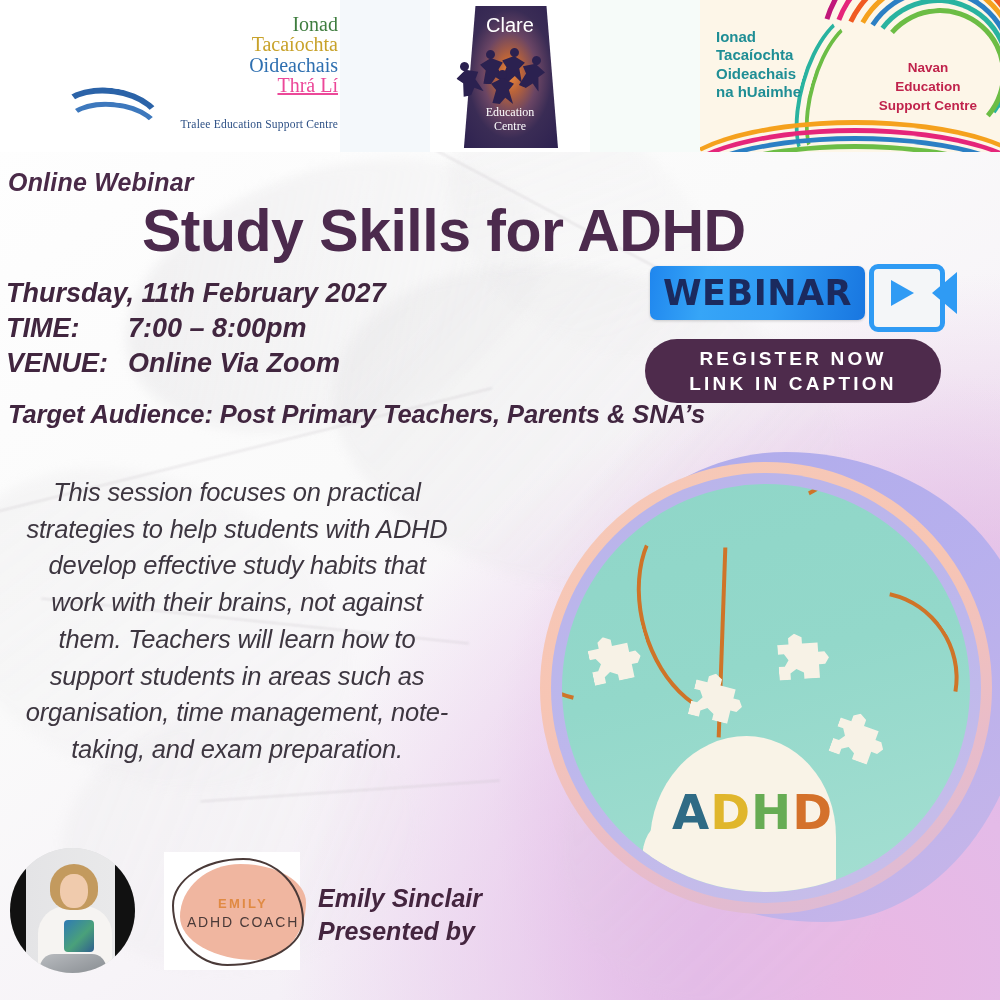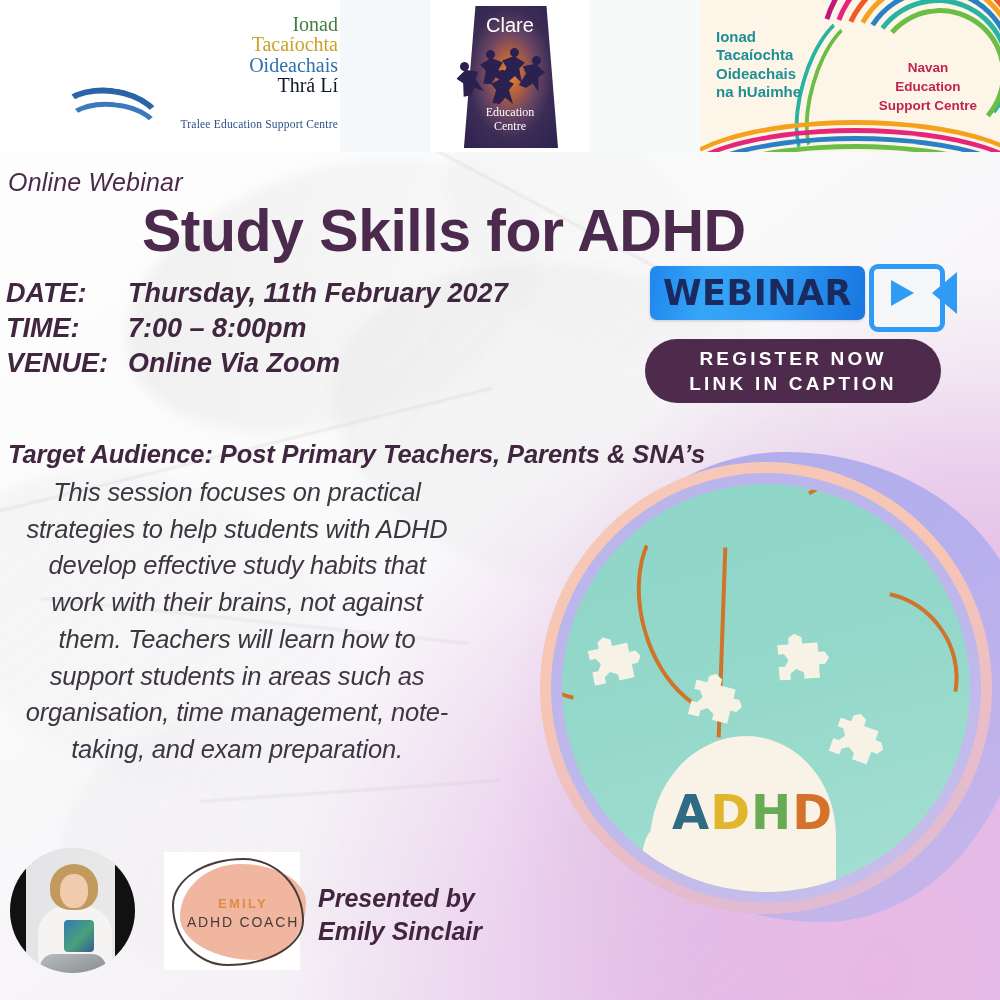--- a/index.html
+++ b/index.html
@@ -46,21 +46,21 @@
   .tr-gold{left:30px;top:18px;width:66px;height:90px;border-width:9px;border-color:#d9bb3d;border-top-color:transparent;border-right-color:#d9bb3d;border-radius:0 0 46px 46px;}
   .tr-green{left:4px;top:58px;width:74px;height:66px;border-width:7px;border-left-color:#3f8a43;border-bottom-color:#3f8a43;transform:rotate(12deg);}
   .tr-blue1{position:absolute;left:38px;top:74px;width:96px;height:54px;border:6px solid transparent;border-top-color:#2b63a8;border-radius:50%;transform:rotate(8deg);}
   .tr-blue2{position:absolute;left:44px;top:88px;width:90px;height:48px;border:5px solid transparent;border-top-color:#3d78bd;border-radius:50%;transform:rotate(6deg);}
   .tralee-words{position:absolute;left:140px;top:14px;width:198px;text-align:right;
      font-family:"Liberation Serif", serif;line-height:1.02;}
   .tralee-words div{font-size:20px;}
   .tw1{color:#3f7d3f;}
   .tw2{color:#c8a22a;}
   .tw3{color:#2e6fb0;}
-  .tw4{color:#0f172a;}
+  .tw4{color:#ec4899;text-decoration:underline;}
   .tralee-sub{position:absolute;left:120px;top:118px;width:218px;text-align:right;
      font-family:"Liberation Serif", serif;font-size:11.5px;color:#2c4f84;letter-spacing:.2px;}
 
   
   .clare-wrap{position:absolute;left:18px;top:6px;width:124px;height:142px;}
   .clare-shape{position:absolute;left:14px;top:0;width:96px;height:142px;
      background:radial-gradient(ellipse at 50% 48%, #f08b3c 0%, #b9633a 18%, #6a4564 40%, #3a2c55 62%, #2d2150 100%);
      clip-path:polygon(14% 0%, 88% 0%, 100% 100%, 2% 100%);}
   .clare-title{position:absolute;left:0;top:8px;width:124px;text-align:center;
      font-family:Liberation Sans, sans-serif;font-size:20px;color:#fff;}
@@ -84,28 +84,28 @@
      font-family:"Liberation Sans", sans-serif;font-size:13.5px;font-weight:700;
      color:#c0234c;line-height:1.42;}
   .nswirl{position:absolute;border-radius:50%;border-style:solid;border-color:transparent;}
   .ns{border-width:5px;}
   .navan-bottom{position:absolute;left:-10px;bottom:-6px;width:320px;height:48px;overflow:hidden;}
   .nb{position:absolute;left:-20px;width:360px;height:110px;border-radius:50%;
      border:5px solid transparent;}
 
   
   .online-webinar{position:absolute;left:8px;top:168px;
-     font-size:25px;font-weight:400;font-style:italic;color:#4a2a48;letter-spacing:.2px;}
+     font-size:25px;font-weight:700;font-style:italic;color:#4a2a48;letter-spacing:.2px;}
   .main-title{position:absolute;left:142px;top:197px;
      font-size:59px;font-weight:700;color:#4c2a4d;letter-spacing:-.5px;white-space:nowrap;}
   .detail-rows{position:absolute;left:6px;top:276px;width:620px;
      font-size:27px;font-weight:700;font-style:italic;color:#41263f;line-height:1.3;}
   .drow{display:flex;}
   .dlabel{width:122px;flex:none;}
-  .target-aud{position:absolute;left:8px;top:440px;
+  .target-aud{position:absolute;left:8px;top:400px;
      font-size:25.5px;font-weight:700;font-style:italic;color:#412640;letter-spacing:-.1px;white-space:nowrap;}
   .body-copy{position:absolute;left:22px;top:474px;width:430px;
      font-size:25.5px;font-style:italic;color:#3d3640;line-height:1.44;letter-spacing:-.2px;text-align:center;}
 
   
   .webinar-badge{position:absolute;left:650px;top:266px;width:215px;height:54px;
      border-radius:7px;background:linear-gradient(100deg,#1f86ee 0%,#36a5f7 26%,#2f9bf4 58%,#1876e0 100%);
      display:flex;align-items:center;justify-content:center;
      box-shadow:0 1px 3px rgba(0,0,0,.18);}
   .webinar-badge span{font-size:35px;font-weight:700;color:#1b2a5e;letter-spacing:.5px;
@@ -277,21 +277,20 @@
         <div>Support Centre</div>
       </div>
     </div>
   </div>
 
   <div class="online-webinar">Online Webinar</div>
   <div class="main-title">Study Skills for ADHD</div>
 
   <div class="detail-rows">
     <div class="drow">
-      <span class="dlabel">DATE:</span>
       <span>Thursday, 11th February 2027</span>
     </div>
     <div class="drow">
       <span class="dlabel">TIME:</span>
       <span>7:00 – 8:00pm</span>
     </div>
     <div class="drow">
       <span class="dlabel">VENUE:</span>
       <span>Online Via Zoom</span>
     </div>
@@ -344,17 +343,17 @@
   </div>
 
   <div class="emily-logo">
     <div class="blob-sal"></div>
     <div class="blob-out"></div>
     <div class="emily-name">EMILY</div>
     <div class="emily-role">ADHD COACH</div>
   </div>
 
   <div class="presented">
+    <div>Emily Sinclair</div>
     <div>Presented by</div>
-    <div>Emily Sinclair</div>
   </div>
 
 </div>
 
 </body></html>

